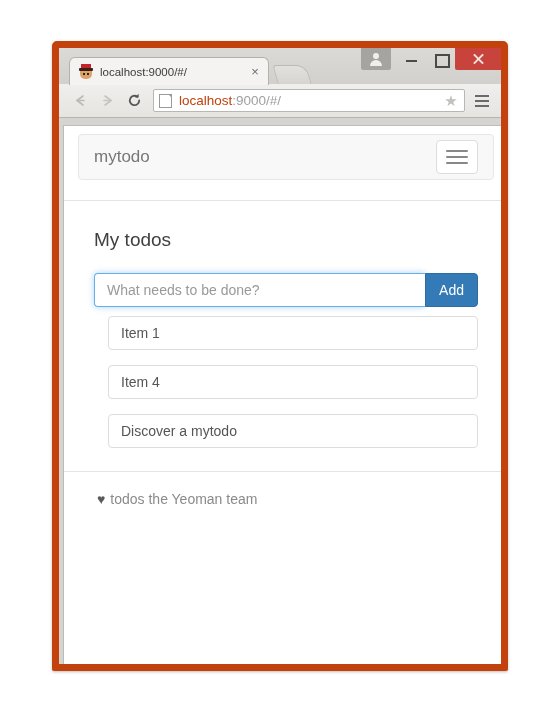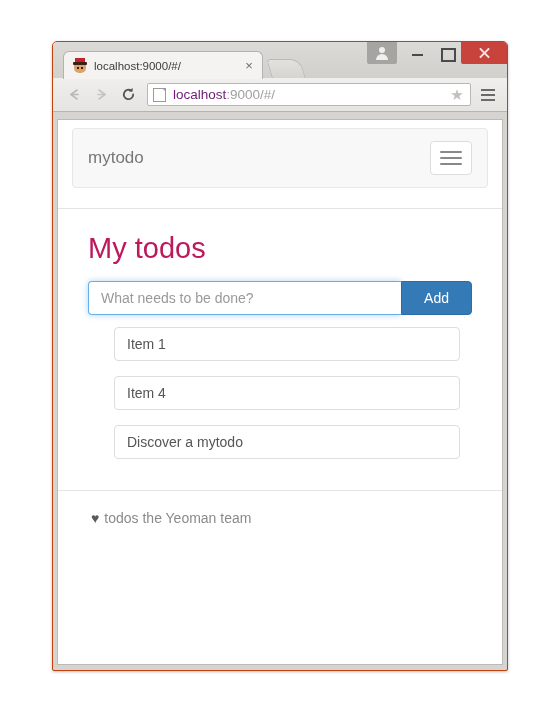--- a/index.html
+++ b/index.html
@@ -11,21 +11,21 @@
     font-family: "Liberation Sans", sans-serif;
     overflow: hidden;
   }
 
   
   .browser-window {
     position: absolute;
     left: 52px; top: 41px;
     width: 456px; height: 630px;
     background: #d6d4d0;
-    border: 1px solid #c2410c;
+    border: 7px solid #c2410c;
     border-radius: 5px 5px 2px 2px;
     box-shadow: 0 1px 3px rgba(0,0,0,0.25);
     overflow: hidden;
   }
 
   
   .tabstrip {
     position: relative;
     height: 36px;
     background: linear-gradient(to bottom, #dcdad6 0%, #d2d0cc 100%);
@@ -195,21 +195,21 @@
     border-style: solid;
     border-color: transparent #9a9a9a transparent transparent;
   }
   .url {
     flex: 1 1 auto;
     font-size: 13.5px;
     color: #a0a0a0;
     white-space: nowrap;
     overflow: hidden;
   }
-  .url .host { color: #701a75; }
+  .url .host { color: #c2410c; }
   .star-icon {
     flex: 0 0 18px;
     width: 18px; text-align: center;
     font-size: 15px; color: #c3c1bd;
     line-height: 18px;
   }
   .menu-icon {
     flex: 0 0 22px;
     width: 22px; height: 22px;
     display: flex; flex-direction: column;
@@ -229,21 +229,21 @@
     left: 4px; top: 77px;
     width: 446px; height: 546px;
     background: #ffffff;
     border: 1px solid #bdbbb7;
     overflow: hidden;
   }
 
   
   .navbar {
     margin: 8px 14px 0 14px;
-    height: 60px;
+    height: 46px;
     background: #f8f8f8;
     border: 1px solid #e7e7e7;
     border-radius: 4px;
     display: flex;
     align-items: center;
     justify-content: space-between;
     padding: 0 15px;
   }
   .navbar-brand {
     font-size: 17px;
@@ -269,22 +269,22 @@
 
   .page-divider {
     margin-top: 20px;
     border-top: 1px solid #e4e4e4;
   }
 
   .container {
     padding: 22px 30px 0 30px;
   }
   .page-title {
-    font-size: 29px;
-    color: #be185d;
+    font-size: 19px;
+    color: #404040;
     font-weight: normal;
     margin: 0 0 16px 0;
     line-height: 34px;
   }
 
   
   .input-group {
     display: flex;
     height: 34px;
     margin-bottom: 9px;
@@ -299,34 +299,34 @@
     font-size: 14px;
     color: #555555;
     background: #ffffff;
     outline: none;
     box-shadow: 0 0 6px rgba(102,175,233,0.55);
   }
   .todo-input::placeholder { color: #999999; opacity: 1; }
   .add-btn {
     flex: 0 0 auto;
     height: 34px;
-    padding: 0 22px;
+    padding: 0 13px;
     background: #337ab7;
     border: 1px solid #2e6da4;
     border-radius: 0 4px 4px 0;
     color: #ffffff;
     font-size: 14px;
     font-family: "Liberation Sans", sans-serif;
     cursor: pointer;
     position: relative;
     z-index: 2;
   }
 
   
-  .todo-list { list-style: none; margin: 12px; padding: 0 0 4px 14px; text-align: center; }
+  .todo-list { list-style: none; margin: 0; padding: 0 0 4px 14px; text-align: center; }
   .todo-item {
     height: 34px;
     border: 1px solid #dddddd;
     border-radius: 4px;
     background: #ffffff;
     display: flex;
     align-items: center;
     padding: 0 12px;
     margin-bottom: 15px;
     font-size: 14px;

